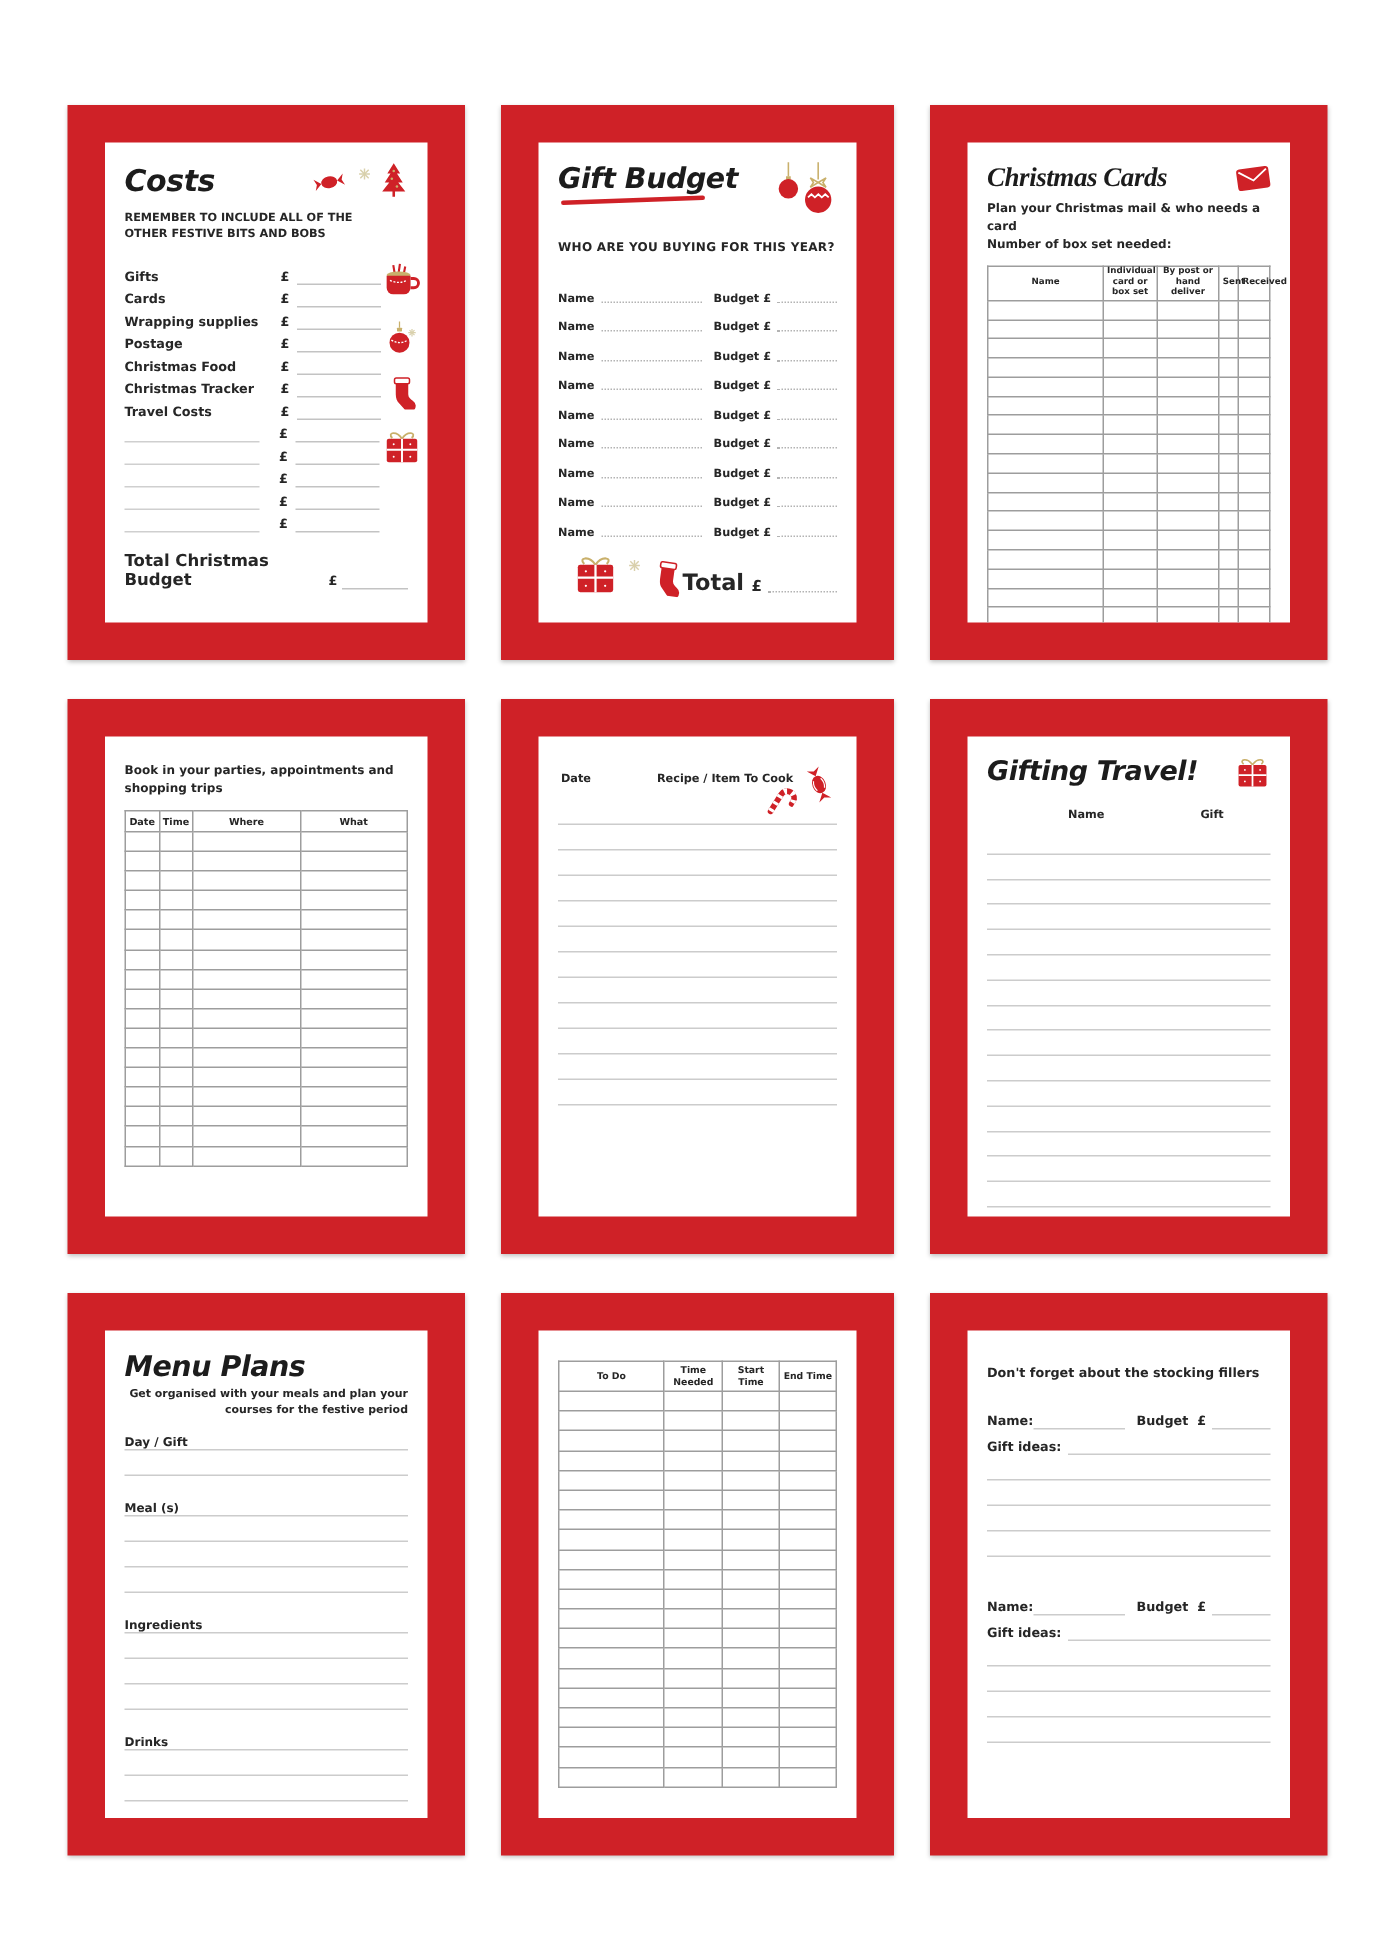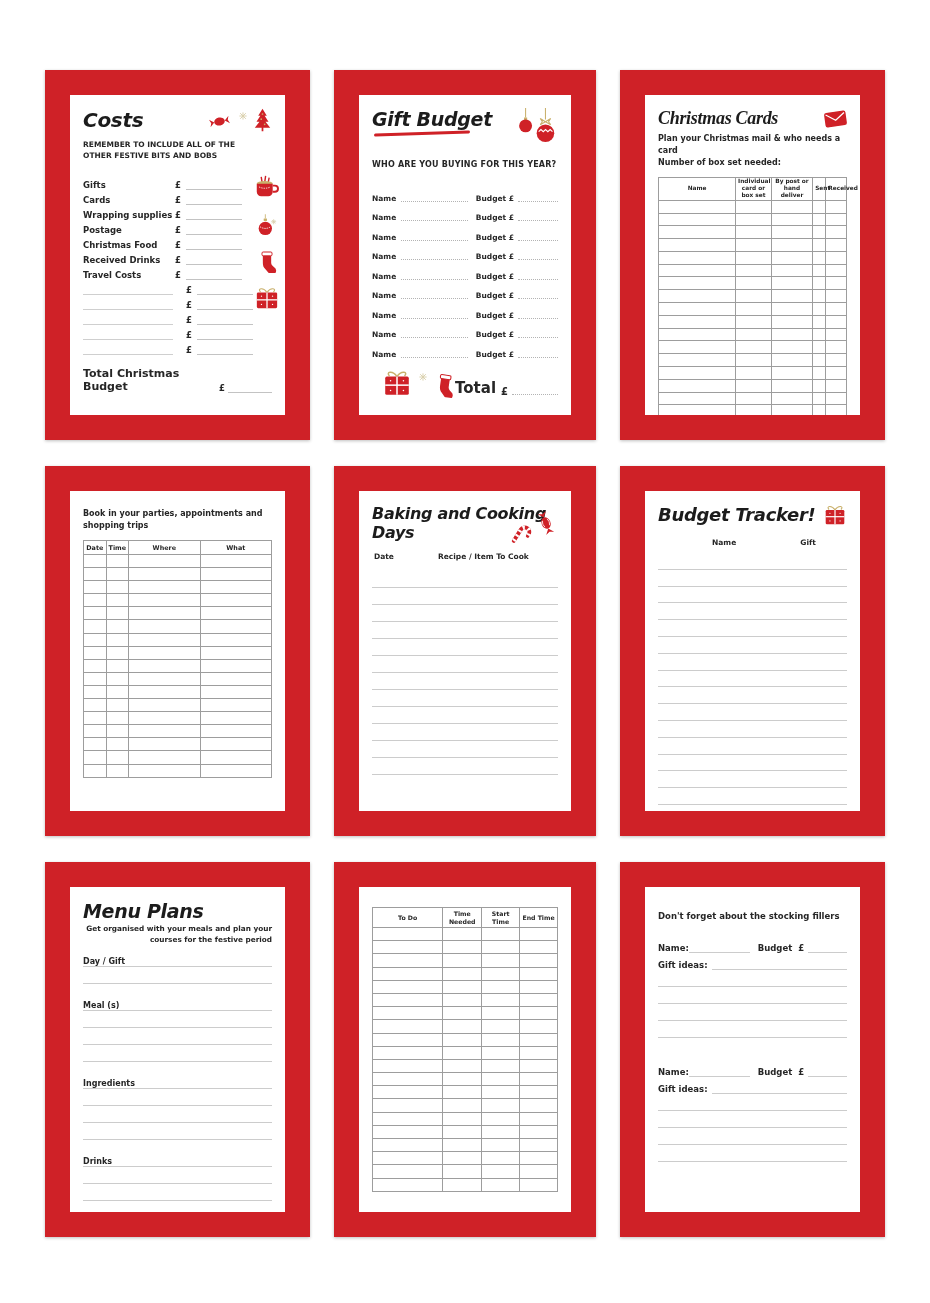--- a/index.html
+++ b/index.html
@@ -13,21 +13,21 @@
   .script { font-weight:bold; font-style:italic; letter-spacing:-0.3px; color:#1c1c1c; }
   .hand { font-weight:bold; color:#262626; }
   .caps { text-transform:uppercase; }
   .titlerow { display:flex; align-items:flex-start; }
   .spacer { flex:1; }
   
   .costs-sub { font-size:7.5px; line-height:1.5; width:172px; margin-top:7px; }
   .costs-body { display:flex; margin-top:13px; }
   .costs-list { flex:1; }
   .cost-row { display:flex; align-items:flex-end; height:15px; }
-  .cost-label { font-size:8.5px; width:92px; }
+  .cost-label { font-size:8.5px; width:104px; }
   .pound { font-size:8.5px; width:11px; }
   .amount-line { width:56px; border-bottom:1px solid #c3c3c3; height:11px; }
   .blank-label-line { width:90px; border-bottom:1px solid #cfcfcf; height:11px; margin-right:13px; }
   .costs-icons { width:44px; display:flex; flex-direction:column; align-items:center; }
   .total-row { display:flex; align-items:flex-end; margin-top:12px; }
   .total-label { font-size:11px; }
   .total-row .pound { margin-left:14px; }
   .total-row .amount-line { width:52px; }
   
   .gb-underline { width:96px; height:2.5px; background:#cf2127; transform:rotate(-2deg); margin:2px 0 0 2px; border-radius:2px; }
@@ -146,21 +146,21 @@
               <span class="cost-label hand">Postage</span>
               <span class="pound hand">£</span>
               <span class="amount-line"></span>
             </div>
               <div class="cost-row">
               <span class="cost-label hand">Christmas Food</span>
               <span class="pound hand">£</span>
               <span class="amount-line"></span>
             </div>
               <div class="cost-row">
-              <span class="cost-label hand">Received Drinks</span>
+              <span class="cost-label hand">Christmas Tracker</span>
               <span class="pound hand">£</span>
               <span class="amount-line"></span>
             </div>
               <div class="cost-row">
               <span class="cost-label hand">Travel Costs</span>
               <span class="pound hand">£</span>
               <span class="amount-line"></span>
             </div>
             </div>
           <div>
@@ -642,21 +642,20 @@
               <td></td>
               <td></td>
             </tr>
           </tbody>
       </table>
     </div>
   </section>
 
   <section class="card">
     <div class="page">
-      <h2 class="script" style="font-size:16px;">Baking and Cooking Days</h2>
       <span class="icon" style="position:absolute; right:42px; top:32px; transform:rotate(32deg);">
         <svg viewBox="0 0 18 30" width="14" height="24">
             <path d="M4 27 V10 a6 6 0 0 1 12 0 v2" fill="none" stroke="#cf2127" stroke-width="5" stroke-linecap="round"></path>
             <path d="M4 27 V10 a6 6 0 0 1 12 0 v2" fill="none" stroke="#fff" stroke-width="5" stroke-dasharray="2.6 4.2"></path>
           </svg>
       </span>
       <span class="icon" style="position:absolute; right:12px; top:26px; transform:rotate(68deg);">
         <svg viewBox="0 0 30 14" width="26" height="12">
             <ellipse cx="15" cy="7" rx="7" ry="5.2" fill="#cf2127"></ellipse>
             <path d="M8 7 L2 2 L4 7 L2 12 Z" fill="#cf2127"></path>
@@ -681,21 +680,21 @@
           <div class="rline"></div>
           <div class="rline"></div>
           <div class="rline"></div>
         </div>
     </div>
   </section>
 
   <section class="card">
     <div class="page">
       <div class="titlerow">
-        <h2 class="script" style="font-size:18px;">Budget Tracker!</h2>
+        <h2 class="script" style="font-size:18px;">Gifting Travel!</h2>
         <span class="spacer"></span>
         <span class="icon">
           <svg viewBox="0 0 28 26" width="24" height="22">
               <path d="M14 7 C10 1 3 2.5 7 6.5 M14 7 C18 1 25 2.5 21 6.5" fill="none" stroke="#c9b06b" stroke-width="1.3"></path>
               <rect x="3" y="7" width="22" height="17" rx="1.5" fill="#cf2127"></rect>
               <line x1="14" y1="7" x2="14" y2="24" stroke="#fff" stroke-width="1.4"></line>
               <line x1="3" y1="15" x2="25" y2="15" stroke="#fff" stroke-width="1.4"></line>
               <g fill="#fff">
                 <circle cx="8" cy="11" r="0.7"></circle>
                 <circle cx="20" cy="11" r="0.7"></circle>

